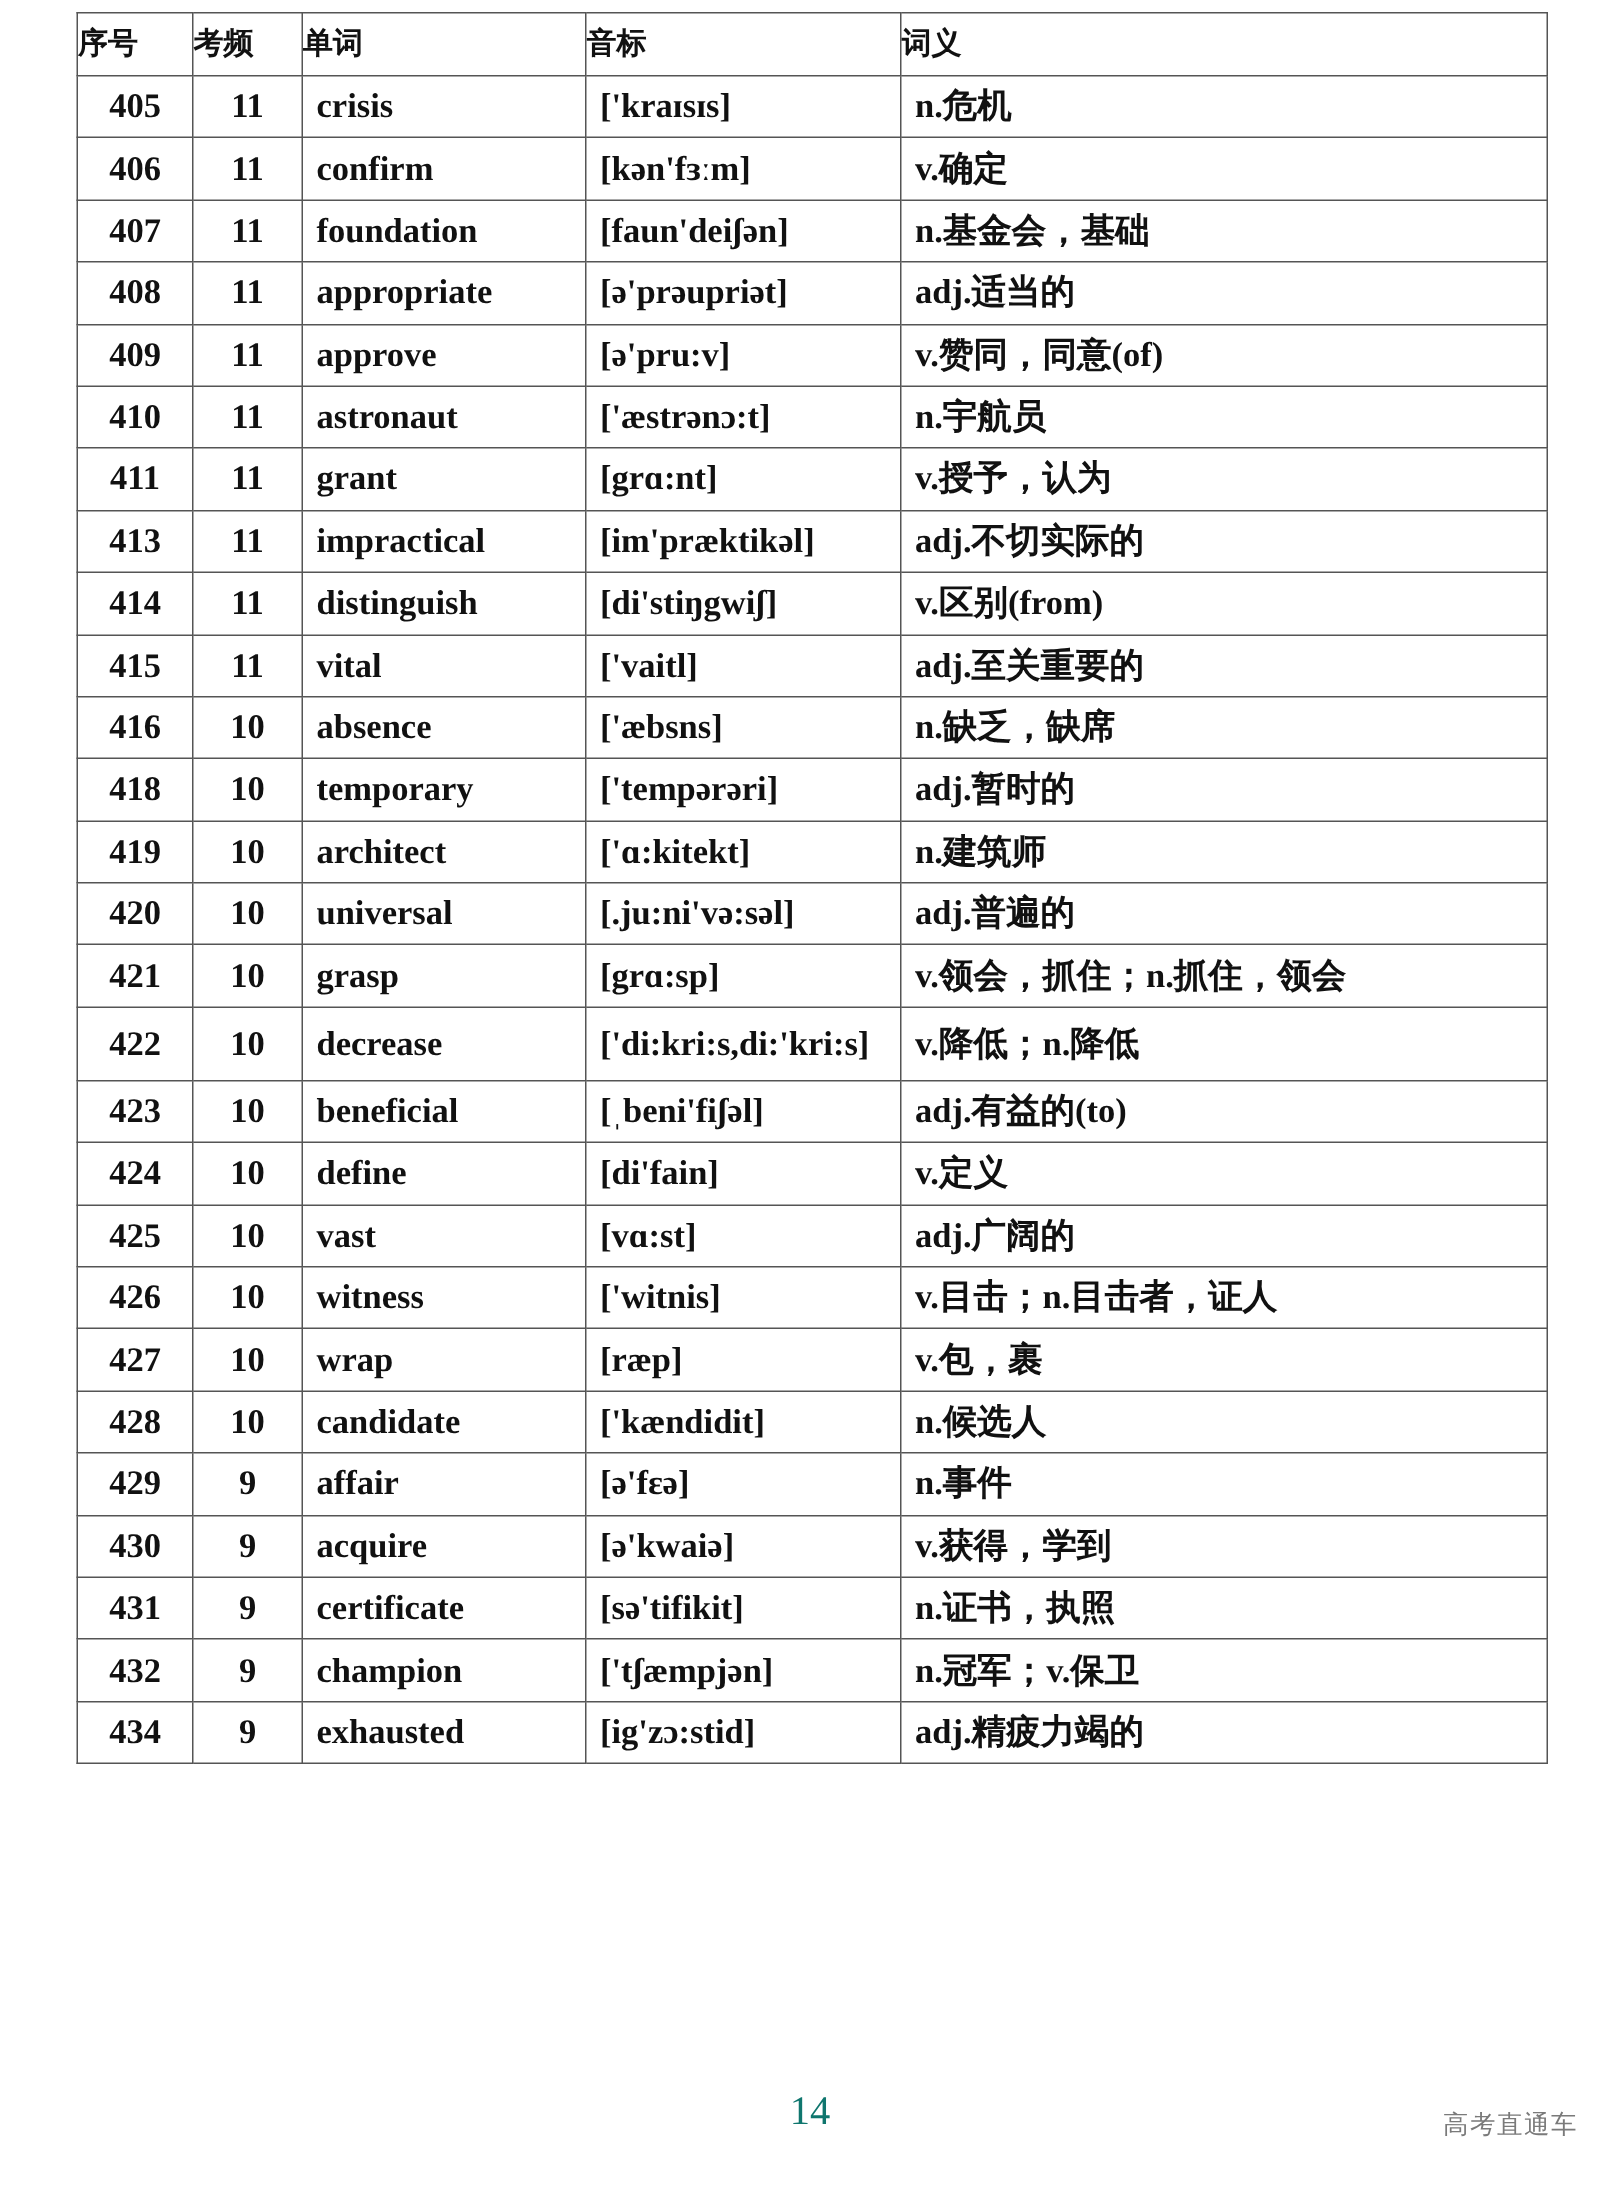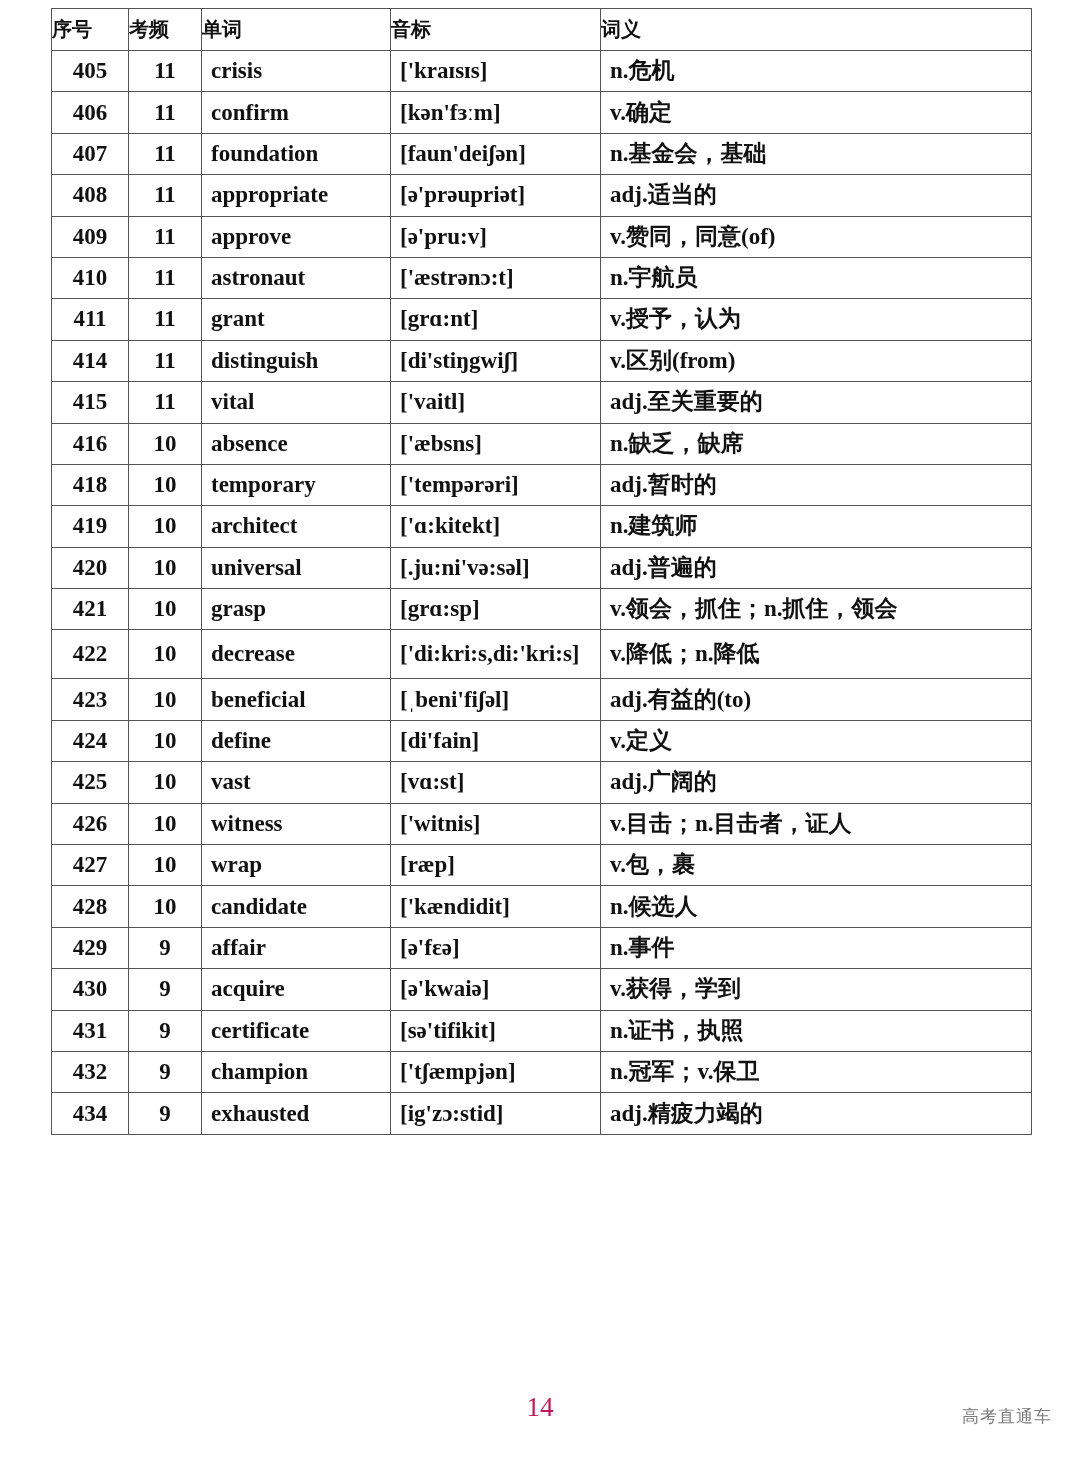--- a/index.html
+++ b/index.html
@@ -10,21 +10,21 @@
   th, td { border: 1.5px solid #555; font-weight: bold; font-size: 23px; padding: 0;
            height: 40.4px; line-height: 1.05; white-space: nowrap; overflow: hidden; }
   th { font-size: 20px; text-align: left; height: 41px; font-family: Liberation Serif, serif; }
   td.c-id, td.c-freq { text-align: center; }
   td.c-word, td.c-ipa, td.c-def { text-align: left; padding-left: 9px; }
   td.c-ipa.wrap { white-space: normal; word-break: break-all; line-height: 22px; padding-right: 4px; }
   tr.tall td { height: 48px; }
   .col-id { width: 77px; } .col-freq { width: 73px; } .col-word { width: 189px; }
   .col-ipa { width: 210px; } .col-def { width: 431px; }
   .page-num { position: absolute; left: 0; width: 1080px; top: 1392px; text-align: center;
-              font-size: 27px; font-family: "Liberation Serif", serif; color: #be185d; }
+              font-size: 27px; font-family: "Liberation Serif", serif; color: #0f766e; }
   .watermark { position: absolute; right: 28px; top: 1405px; font-size: 17px;
                font-family: "DejaVu Sans", sans-serif; color: #7a7a7a; letter-spacing: 1px; }
 </style>
 </head>
 <body>
 
 <div class="sheet">
   <table>
     <colgroup>
       <col class="col-id">
@@ -86,20 +86,27 @@
           <td class="c-def">n.宇航员</td>
         </tr>
         <tr>
           <td class="c-id">411</td>
           <td class="c-freq">11</td>
           <td class="c-word">grant</td>
           <td class="c-ipa">[grɑ:nt]</td>
           <td class="c-def">v.授予，认为</td>
         </tr>
         <tr>
+          <td class="c-id">413</td>
+          <td class="c-freq">11</td>
+          <td class="c-word">impractical</td>
+          <td class="c-ipa">[im'præktikəl]</td>
+          <td class="c-def">adj.不切实际的</td>
+        </tr>
+        <tr>
           <td class="c-id">414</td>
           <td class="c-freq">11</td>
           <td class="c-word">distinguish</td>
           <td class="c-ipa">[di'stiŋgwiʃ]</td>
           <td class="c-def">v.区别(from)</td>
         </tr>
         <tr>
           <td class="c-id">415</td>
           <td class="c-freq">11</td>
           <td class="c-word">vital</td>

